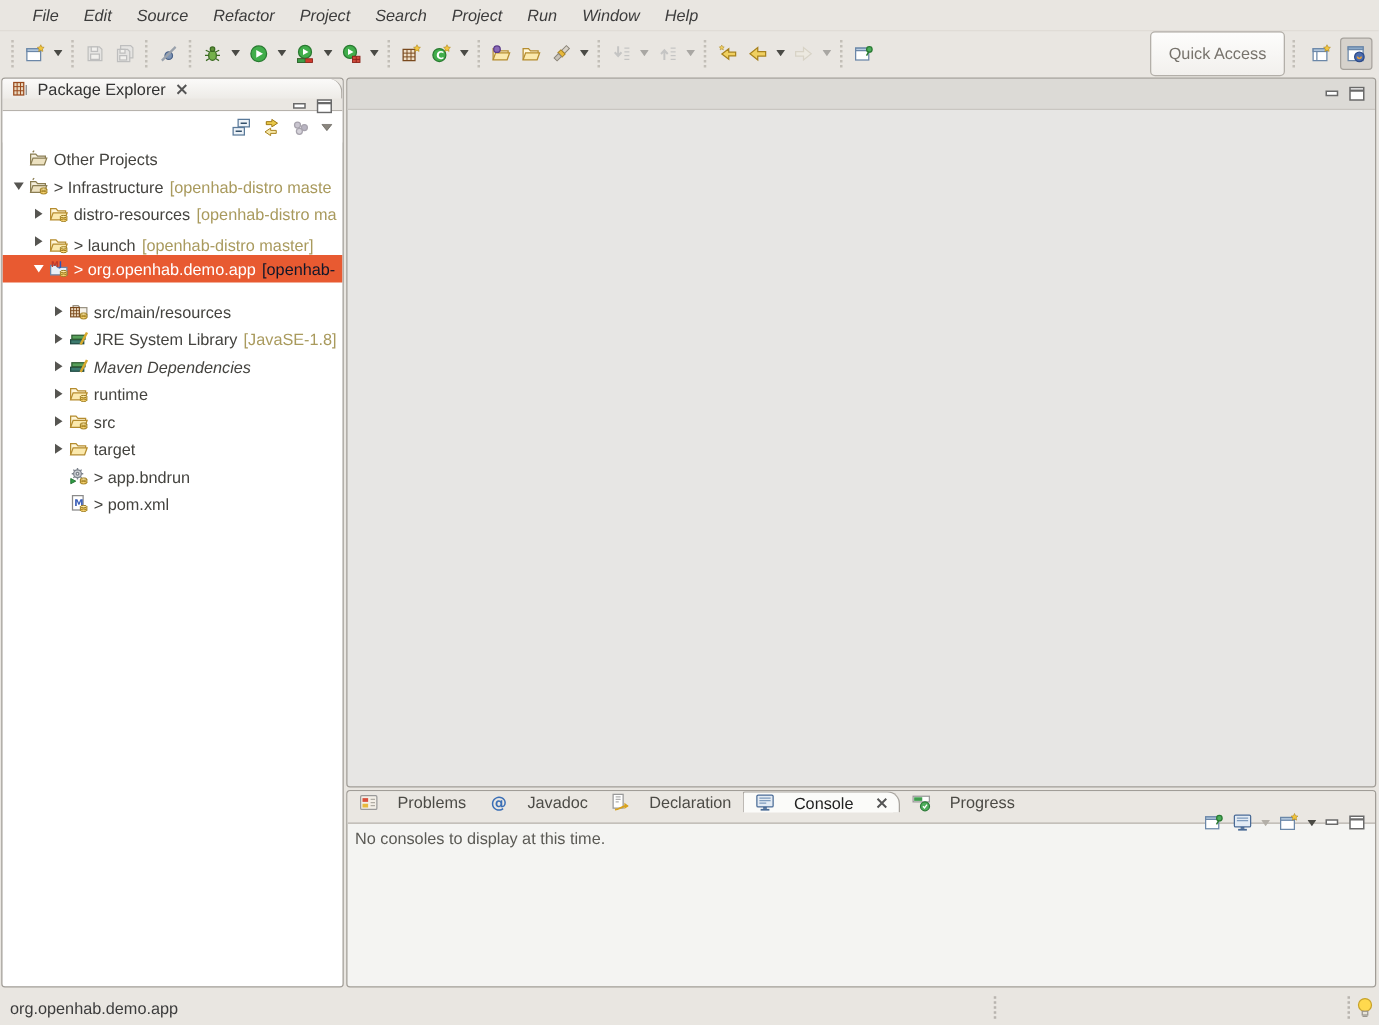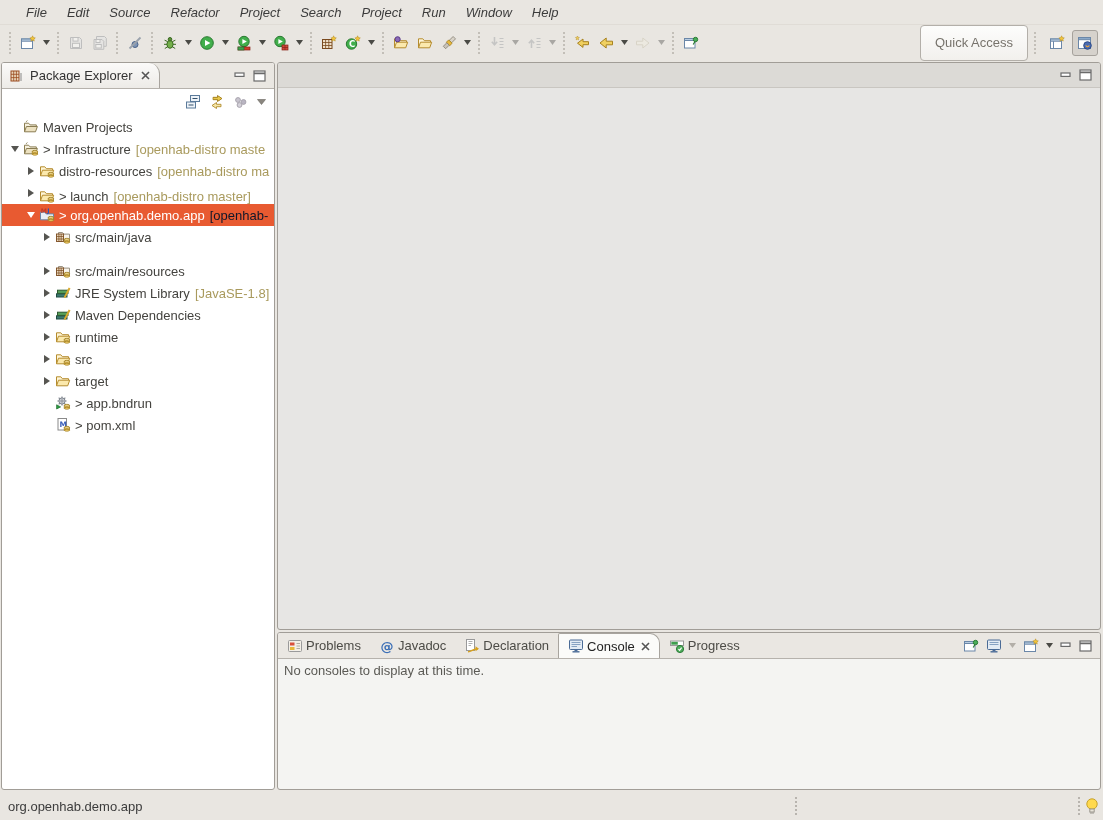--- a/index.html
+++ b/index.html
@@ -26,21 +26,21 @@
   .persp-btn { width:26px; height:26px; display:flex; align-items:center; justify-content:center;
     border-radius:3px; margin-left:2px; }
   .persp-btn.active { background:#d6d2cc; border:1px solid #a6a29c; }
   
   .panel { position:absolute; background:#fff; border:1px solid #a19d97; border-radius:3px; overflow:hidden; }
   #left-panel  { left:1px;  top:62px;  width:274px; height:728px; }
   #editor-panel{ left:277px; top:62px; width:824px; height:568px; background:#e7e6e4; }
   #console-panel{ left:277px; top:632px; width:824px; height:158px; background:#f4f4f2; }
   
   .view-tabbar { height:26px; background:#eae7e2; border-bottom:1px solid #b6b2ac;
-    display:flex; align-items:stretch; }
+    display:flex; align-items:stretch;flex-direction:column; }
   .view-tab { display:flex; align-items:center; gap:5px; padding:0 9px 0 7px;
     background:linear-gradient(#fbfaf9,#edebe7); border-right:1px solid #a8a49e;
     border-top-right-radius:11px; }
   .view-tab .tab-label { color:#333; }
   .view-toolbar { height:25px; background:#fff; display:flex; align-items:center;
     justify-content:flex-end; gap:8px; padding-right:8px; }
   .minmax { display:flex; align-items:center; gap:7px; margin-left:auto; padding:0 8px; }
   
   #editor-tabstrip { height:25px; background:#dcdad6; border-bottom:1px solid #c9c6c1;
     display:flex; align-items:center; }
@@ -54,21 +54,21 @@
   .expander { width:14px; height:22px; display:inline-flex; align-items:center; justify-content:center;
     flex:0 0 14px; }
   .exp-collapsed { width:0; height:0; border-top:4px solid transparent; border-bottom:4px solid transparent;
     border-left:6px solid #565551; }
   .exp-expanded { width:0; height:0; border-left:4.5px solid transparent; border-right:4.5px solid transparent;
     border-top:6px solid #565551; }
   .tree-row.selected .exp-expanded { border-top-color:#fff; }
   .icon { display:inline-flex; align-items:center; justify-content:center; }
   .tree-icon { width:17px; height:16px; margin-right:4px; flex:0 0 17px; }
   
-  .ctab { display:flex; align-items:center; gap:3px; padding:0 9px; color:#4c4b46; }
+  .ctab { display:flex; align-items:center; gap:15px; padding:0 9px; color:#4c4b46; }
   .ctab.selected { background:#fbfbf9; border:1px solid #a8a49e; border-bottom:none;
     border-top-right-radius:10px; border-top-left-radius:2px; color:#222; }
   #console-content { padding:4px 6px; color:#5b5a55; }
   .closex { margin-left:3px; }
   
   #status-bar { position:absolute; left:0; top:792px; width:1103px; height:28px;
     display:flex; align-items:center; padding-left:8px; }
   .grip { position:absolute; top:797px; width:3px; height:18px; border-left:2px dotted #b8b4ae; }
   #status-lightbulb { position:absolute; right:4px; top:796px; }
 </style>
@@ -370,21 +370,21 @@
   <div id="tree">
       <div class="tree-row" style="padding-left: 6px;">
         <span class="expander"></span>
         <span class="icon tree-icon">
           <svg width="16" height="16" viewBox="0 0 16 16">
             <path d="M1.5 12.8V4.2H5.6l1.5 1.7h6.2v1.5" fill="#f5efdd" stroke="#8a7d52"></path>
             <path d="M1.5 12.8l1.9-5.3h11l-1.9 5.3z" fill="#ece1c0" stroke="#8a7d52"></path>
             <path d="M3.2 2.8l1.1-1.3" stroke="#8a7d52"></path>
           </svg>
         </span>
-        <span>Maven Projects</span>
+        <span>Other Projects</span>
       </div>
       <div class="tree-row" style="padding-left: 6px;">
         <span class="expander">
           <span class="exp-expanded"></span>
         </span>
         <span class="icon tree-icon">
           <svg width="16" height="16" viewBox="0 0 16 16">
             <path d="M1.5 12.8V4.2H5.6l1.5 1.7h6.2v1.5" fill="#f5efdd" stroke="#8a7d52"></path>
             <path d="M1.5 12.8l1.9-5.3h11l-1.9 5.3z" fill="#ece1c0" stroke="#8a7d52"></path>
             <path d="M3.2 2.8l1.1-1.3" stroke="#8a7d52"></path>
@@ -438,67 +438,51 @@
             <text x="1.8" y="6.4" font-size="6.2" font-weight="bold" fill="#c03a2a" font-family="DejaVu Sans,sans-serif">M</text>
             <text x="8.2" y="6.4" font-size="6.2" font-weight="bold" fill="#2a52b8" font-family="DejaVu Sans,sans-serif">J</text>
             <path d="M9.3 10.3h5.2v2.9H9.3z" fill="#ffd978" stroke="#9a7a1c" stroke-width="0.8"></path>
             <ellipse cx="11.9" cy="10.3" rx="2.6" ry="0.95" fill="#ffe9a8" stroke="#9a7a1c" stroke-width="0.8"></ellipse>
             <ellipse cx="11.9" cy="13.2" rx="2.6" ry="0.95" fill="#ffd978" stroke="#9a7a1c" stroke-width="0.8"></ellipse>
           </svg>
         </span>
         <span>&gt; org.openhab.demo.app</span>
         <span class="dec">[openhab-</span>
       </div>
-      <div class="tree-row" style="padding-left: 38px;">
+      <div class="tree-row" style="padding-left: 38px; margin-top: 12px;">
         <span class="expander">
           <span class="exp-collapsed"></span>
         </span>
         <span class="icon tree-icon">
           <svg width="16" height="16" viewBox="0 0 16 16">
             <path d="M3.5 12V3.5h4l1.4 1.6h5.6v6.9z" fill="#f7f3ea" stroke="#9a9384"></path>
             <rect x="1.5" y="5" width="7" height="7.5" fill="#e9d7bd" stroke="#7a4a1e" stroke-width="0.9"></rect>
             <path d="M1.5 7.5h7M1.5 10h7M3.9 5v7.5M6.2 5v7.5" stroke="#7a4a1e" stroke-width="0.7"></path>
             <path d="M9.3 10.3h5.2v2.9H9.3z" fill="#ffd978" stroke="#9a7a1c" stroke-width="0.8"></path>
             <ellipse cx="11.9" cy="10.3" rx="2.6" ry="0.95" fill="#ffe9a8" stroke="#9a7a1c" stroke-width="0.8"></ellipse>
             <ellipse cx="11.9" cy="13.2" rx="2.6" ry="0.95" fill="#ffd978" stroke="#9a7a1c" stroke-width="0.8"></ellipse>
           </svg>
         </span>
-        <span>src/main/java</span>
-      </div>
-      <div class="tree-row" style="padding-left: 38px; margin-top: 12px;">
-        <span class="expander">
-          <span class="exp-collapsed"></span>
-        </span>
-        <span class="icon tree-icon">
-          <svg width="16" height="16" viewBox="0 0 16 16">
-            <path d="M3.5 12V3.5h4l1.4 1.6h5.6v6.9z" fill="#f7f3ea" stroke="#9a9384"></path>
-            <rect x="1.5" y="5" width="7" height="7.5" fill="#e9d7bd" stroke="#7a4a1e" stroke-width="0.9"></rect>
-            <path d="M1.5 7.5h7M1.5 10h7M3.9 5v7.5M6.2 5v7.5" stroke="#7a4a1e" stroke-width="0.7"></path>
-            <path d="M9.3 10.3h5.2v2.9H9.3z" fill="#ffd978" stroke="#9a7a1c" stroke-width="0.8"></path>
-            <ellipse cx="11.9" cy="10.3" rx="2.6" ry="0.95" fill="#ffe9a8" stroke="#9a7a1c" stroke-width="0.8"></ellipse>
-            <ellipse cx="11.9" cy="13.2" rx="2.6" ry="0.95" fill="#ffd978" stroke="#9a7a1c" stroke-width="0.8"></ellipse>
-          </svg>
-        </span>
         <span>src/main/resources</span>
       </div>
       <div class="tree-row" style="padding-left: 38px;">
         <span class="expander">
           <span class="exp-collapsed"></span>
         </span>
         <span class="icon tree-icon">
           <svg width="16" height="16" viewBox="0 0 16 16">
             <rect x="1.5" y="8.8" width="10.5" height="3.2" fill="#3c7a6e" stroke="#1f4a42"></rect>
             <rect x="2.5" y="5.2" width="10.5" height="3.2" fill="#57a05a" stroke="#2d5a30"></rect>
             <path d="M9.5 12.6L14.6 3" stroke="#d8a92c" stroke-width="2"></path>
           </svg>
         </span>
         <span>JRE System Library</span>
         <span class="dec">[JavaSE-1.8]</span>
       </div>
-      <div class="tree-row" style="padding-left: 38px;">
+      <div class="tree-row" style="padding-left: 38px; font-style: italic;">
         <span class="expander">
           <span class="exp-collapsed"></span>
         </span>
         <span class="icon tree-icon">
           <svg width="16" height="16" viewBox="0 0 16 16">
             <rect x="1.5" y="8.8" width="10.5" height="3.2" fill="#3c7a6e" stroke="#1f4a42"></rect>
             <rect x="2.5" y="5.2" width="10.5" height="3.2" fill="#57a05a" stroke="#2d5a30"></rect>
             <path d="M9.5 12.6L14.6 3" stroke="#d8a92c" stroke-width="2"></path>
           </svg>
         </span>

